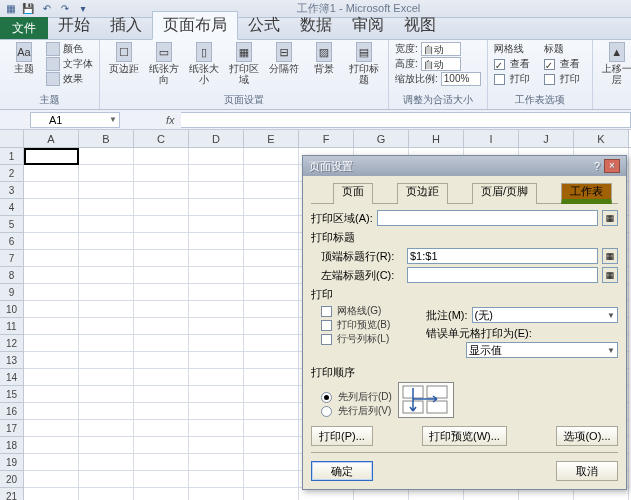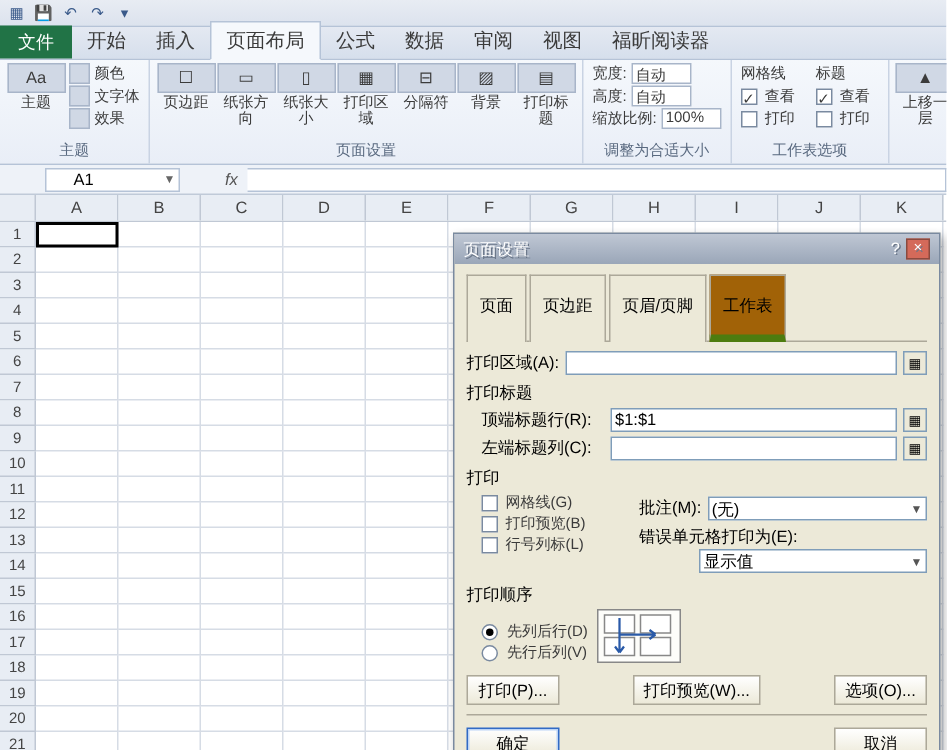--- a/index.html
+++ b/index.html
@@ -7,41 +7,41 @@
 
 
 .titlebar { height: 18px; background: linear-gradient(#e8ecf3,#dce3ee); display: flex; align-items: center; padding: 0 4px; border-bottom: 1px solid #b5c3d7; }
 .titlebar .qat { display: flex; gap: 4px; align-items: center; }
 .qat-icon { width: 14px; height: 14px; display: inline-flex; align-items: center; justify-content: center; font-size: 10px; color: #3a5a8a; }
 .app-title { flex: 1; text-align: center; color: #6a7a90; font-size: 11px; }
 
 
 .ribbon-tabs { height: 22px; background: linear-gradient(#e4e9f2,#d6dfec); display: flex; align-items: flex-end; border-bottom: 1px solid #b5c3d7; }
 .file-tab { background: #217346; color: #fff; padding: 3px 12px; font-size: 12px; height: 22px; display: flex; align-items: center; }
-.tab { padding: 3px 10px; color: #3b3b3b; font-size: 13px; cursor: default; }
+.tab { padding: 3px 10px; color: #3b3b3b; font-size: 16px; cursor: default; }
 .tab.active { background: #f5f8fc; border: 1px solid #b5c3d7; border-bottom: 1px solid #f5f8fc; margin-bottom: -1px; text-align: right; }
 
 
 .ribbon { height: 70px; background: linear-gradient(#f5f8fc,#e9eef7); border-bottom: 1px solid #b5c3d7; display: flex; }
 .ribbon-group { border-right: 1px solid #c9d3e3; padding: 2px 6px; display: flex; flex-direction: column; justify-content: space-between; }
 .ribbon-group-body { display: flex; gap: 4px; align-items: flex-start; flex: 1; }
 .ribbon-group-label { text-align: center; font-size: 10px; color: #5a6a80; padding-top: 1px; }
 .rbtn-big { width: 36px; display: flex; flex-direction: column; align-items: center; gap: 1px; font-size: 10px; color: #3b3b3b; text-align: center; line-height: 11px; }
-.rbtn-big .ico { width: 39px; height: 20px; background: #d0d8e5; border: 1px solid #a8b5c9; display: flex; align-items: center; justify-content: center; font-size: 11px; }
+.rbtn-big .ico { width: 16px; height: 20px; background: #d0d8e5; border: 1px solid #a8b5c9; display: flex; align-items: center; justify-content: center; font-size: 11px; }
 .rstack { display: flex; flex-direction: column; gap: 1px; }
 .rsmall { display: flex; align-items: center; gap: 3px; font-size: 10px; color: #3b3b3b; white-space: nowrap; }
 .rsmall .ico { width: 14px; height: 14px; background: #d0d8e5; border: 1px solid #a8b5c9; }
 .rsel { width: 40px; height: 14px; border: 1px solid #a8b5c9; background: #fff; font-size: 10px; padding: 0 2px; }
 .chk { width: 11px; height: 11px; border: 1px solid #7a8aa0; background: #fff; display: inline-block; vertical-align: middle; margin-right: 2px; }
 
 
 .fbar { height: 20px; background: #eef2f8; border-bottom: 1px solid #c0cad8; display: flex; align-items: center; }
 .namebox { width: 90px; margin-left: 30px; border: 1px solid #b5c3d7; background: #fff; height: 16px; font-size: 11px; padding-left: 18px; display: flex; align-items: center; position: relative; }
 .namebox .dd { position: absolute; right: 2px; font-size: 8px; color: #666; }
-.fx { margin: 0 6px 0 30px; font-style: italic; color: #555; }
+.fx { margin: 0 6px 0 46px; font-style: italic; color: #555; }
 .fxinput { flex: 1; border: 1px solid #b5c3d7; border-left: none; background: #fff; height: 16px; }
 
 
 .grid { position: relative; }
 .cols { display: flex; height: 18px; border-bottom: 1px solid #c0c8d4; }
 .corner { width: 24px; background: #e8edf4; border-right: 1px solid #c0c8d4; }
 .colh { width: 55px; background: #e8edf4; border-right: 1px solid #c0c8d4; text-align: center; font-size: 11px; color: #444; line-height: 18px; }
 .rows { display: flex; }
 .rowhs { display: flex; flex-direction: column; }
 .rowh { width: 24px; height: 17px; background: #e8edf4; border-bottom: 1px solid #c0c8d4; border-right: 1px solid #c0c8d4; text-align: center; font-size: 10px; color: #444; line-height: 17px; }
@@ -50,23 +50,23 @@
 .cell { width: 55px; height: 17px; border-right: 1px solid #d6dce5; border-bottom: 1px solid #d6dce5; }
 .selcell { position: absolute; left: 0; top: 0; width: 55px; height: 17px; border: 2px solid #000; pointer-events: none; }
 
 
 .dialog { position: absolute; left: 302px; top: 155px; width: 325px; background: #ece9d8; border: 1px solid #7a8aa0; box-shadow: 2px 2px 6px rgba(0,0,0,.3); font-size: 11px; }
 .dlg-title { height: 20px; background: linear-gradient(#bfc7d4,#9aa6b8); color: #fff; display: flex; align-items: center; padding: 0 6px; font-size: 11px; text-shadow: 1px 1px 0 #6a7688; }
 .dlg-title .sp { flex: 1; }
 .dlg-close { width: 16px; height: 14px; background: #d46a5a; border: 1px solid #8a4a3f; color: #fff; text-align: center; line-height: 12px; font-size: 10px; }
 .dlg-body { padding: 6px 8px 8px; }
 .dlg-tabs { display: flex; border-bottom: 1px solid #aca899; margin-bottom: 6px; }
-.dlg-tab { padding: 12px 8px; border: 1px solid #aca899; border-bottom: none; background: #ece9d8; margin-right: 2px; position: relative; top: 1px; font-size: 11px; }
+.dlg-tab { padding: 0 8px; border: 1px solid #aca899; border-bottom: none; background: #ece9d8; margin-right: 2px; position: relative; top: 1px; font-size: 11px; margin-left: 22px; }
 .dlg-tab.active { background: #a16207; border-bottom: 5px solid #4d7c0f; }
-.row-f { display: flex; align-items: flex-start; margin: 3px 0; gap: 4px; }
+.row-f { display: flex; align-items: center; margin: 3px 0; gap: 4px; }
 .row-f label { white-space: nowrap; }
 .inp { flex: 1; height: 16px; border: 1px solid #7f9db9; background: #fff; padding: 0 2px; font-size: 11px; }
 .refbtn { width: 16px; height: 16px; border: 1px solid #7f9db9; background: #ece9d8; display: flex; align-items: center; justify-content: center; font-size: 9px; }
 .group-lbl { margin: 4px 0 2px; }
 .indent { margin-left: 10px; }
 .two-col { display: flex; gap: 10px; }
 .col-l { width: 95px; }
 .col-r { flex: 1; }
 .ddl { width: 100%; height: 16px; border: 1px solid #7f9db9; background: #fff; font-size: 11px; display: flex; align-items: center; justify-content: space-between; padding: 0 2px; }
 .ddl .ar { font-size: 8px; color: #555; }
@@ -83,32 +83,32 @@
 <body>
 
 <div class="titlebar">
   <div class="qat">
     <span class="qat-icon">▦</span>
     <span class="qat-icon">💾</span>
     <span class="qat-icon">↶</span>
     <span class="qat-icon">↷</span>
     <span class="qat-icon">▾</span>
   </div>
+  <div class="app-title">工作簿1 - Microsoft Excel</div>
 </div>
 
 <div class="ribbon-tabs">
   <div class="file-tab">文件</div>
   <div class="tab">开始</div>
   <div class="tab">插入</div>
   <div class="tab active">页面布局</div>
   <div class="tab">公式</div>
   <div class="tab">数据</div>
   <div class="tab">审阅</div>
   <div class="tab">视图</div>
-  <div class="tab">福昕阅读器</div>
 </div>
 
 <div class="ribbon">
   <div class="ribbon-group">
     <div class="ribbon-group-body">
       <div class="rbtn-big">
           <div class="ico">Aa</div>
           <span>主题</span>
         </div>
       <div class="rstack">

